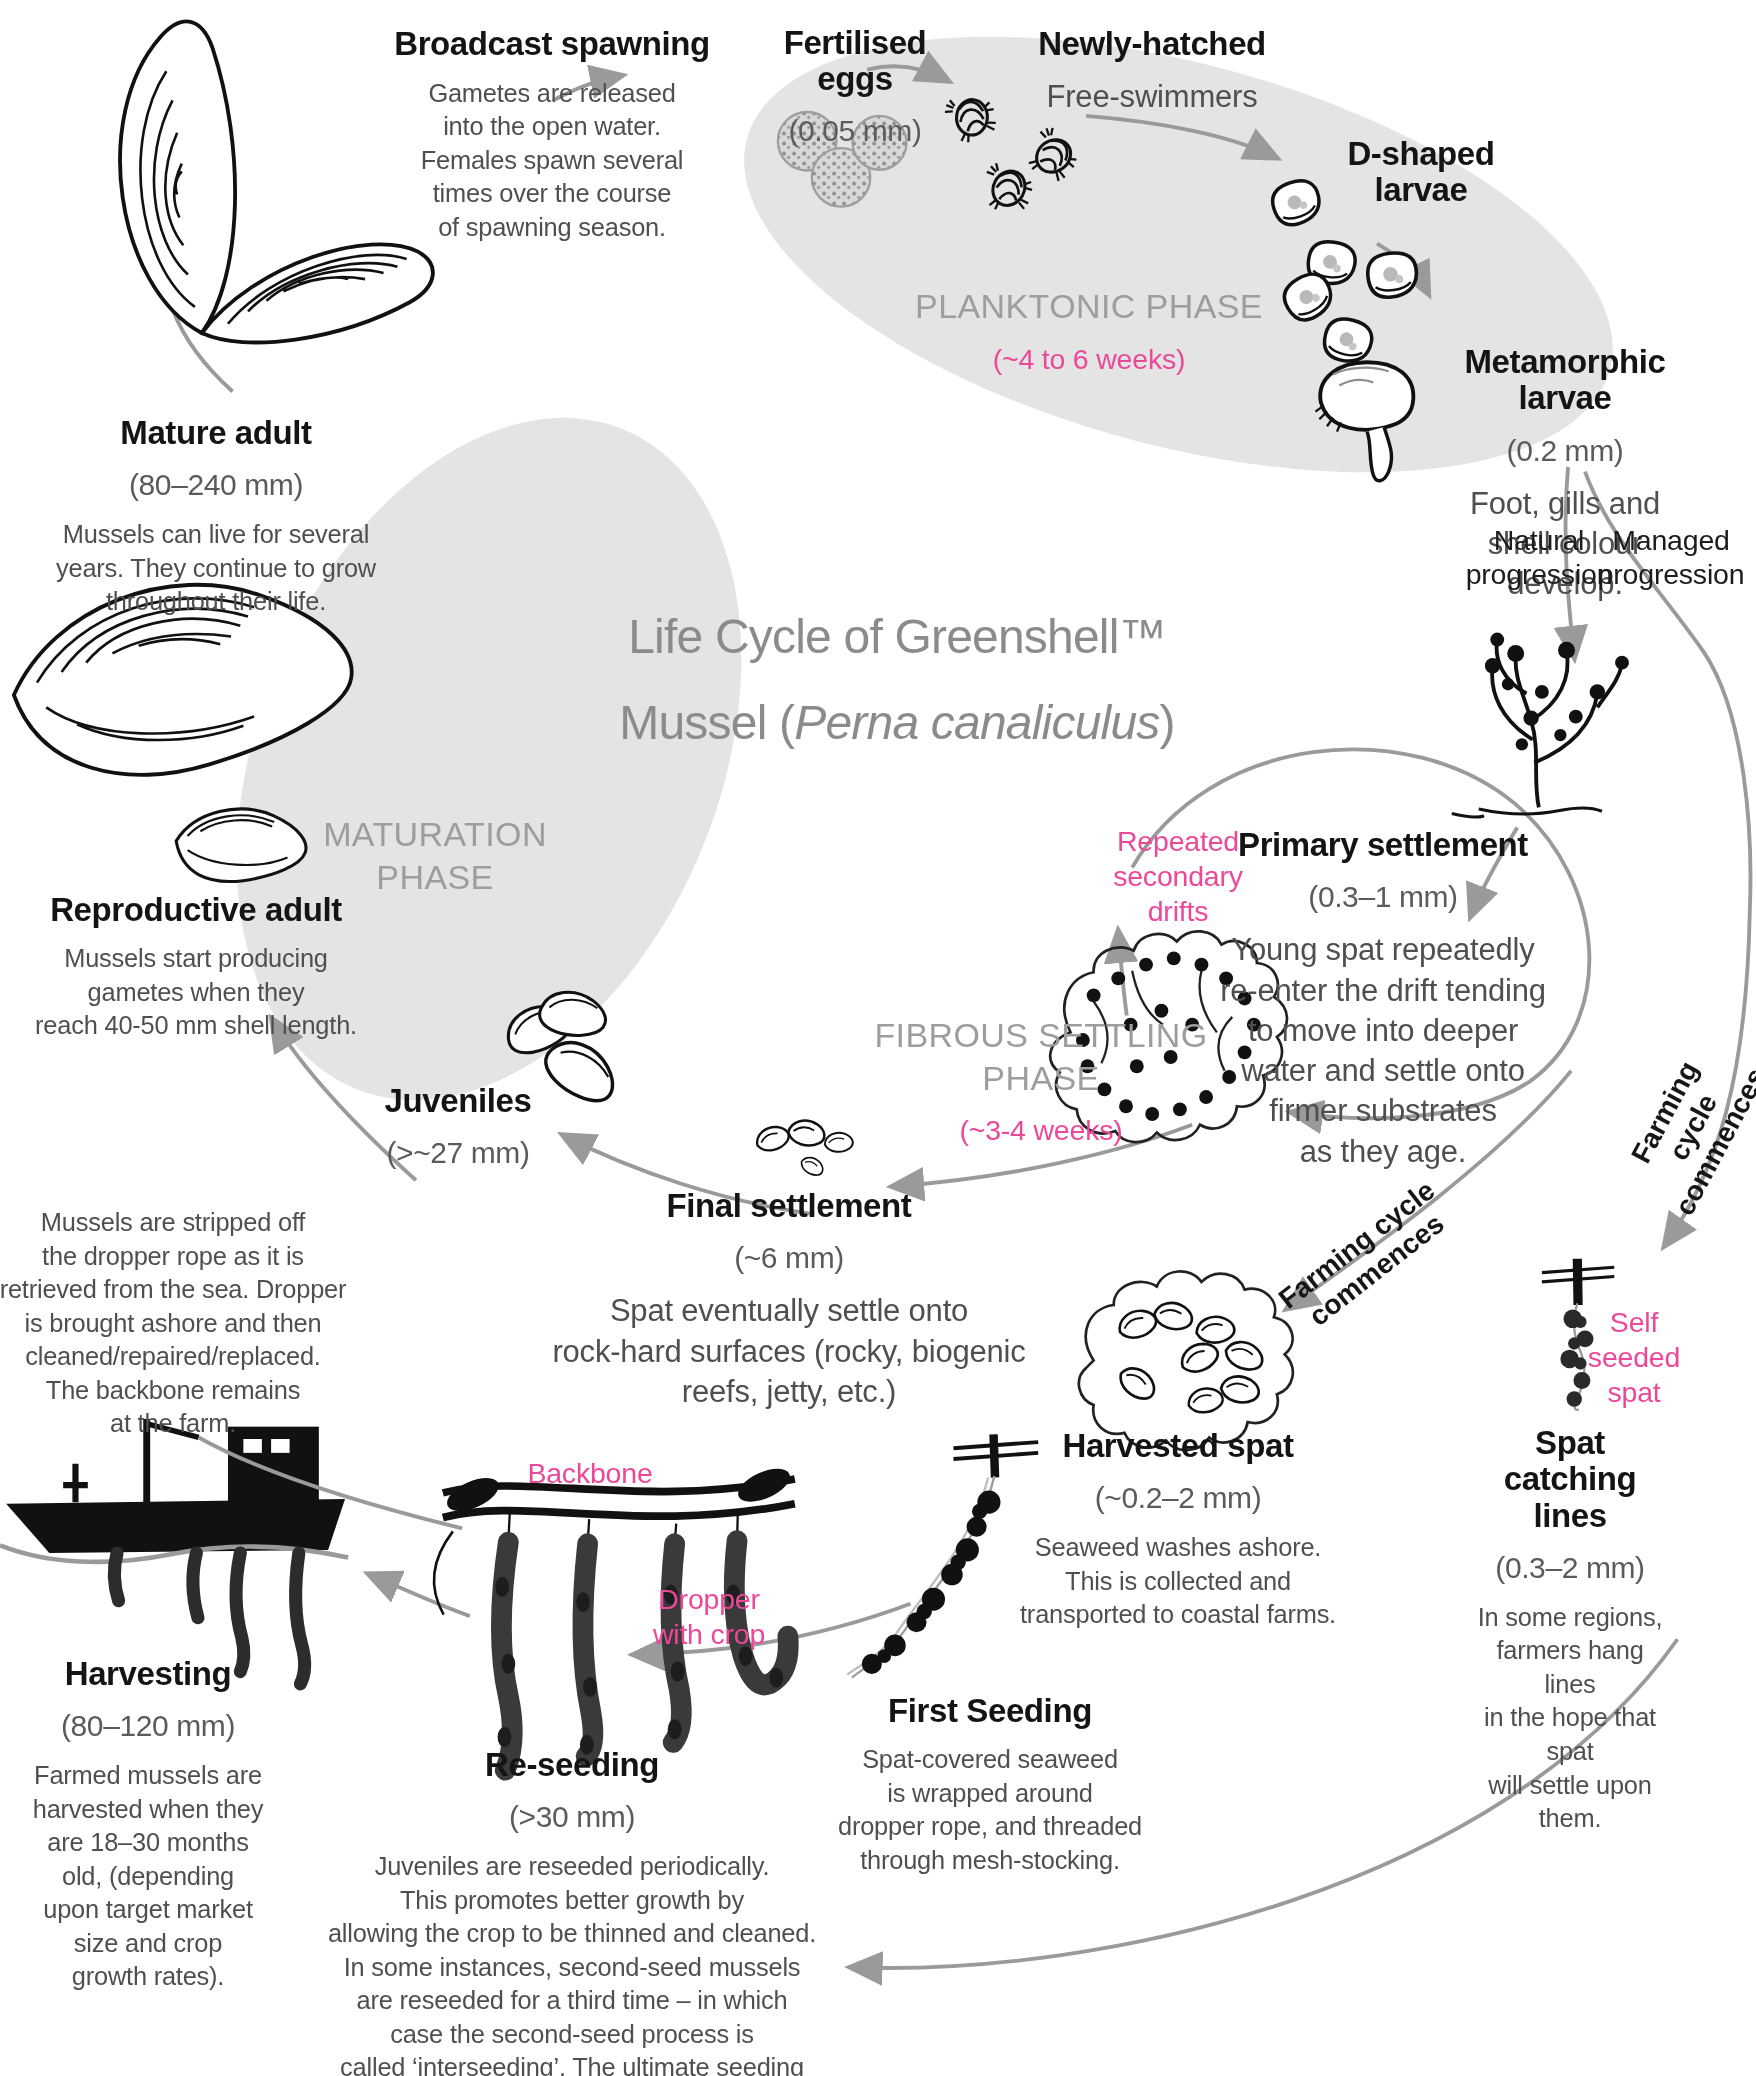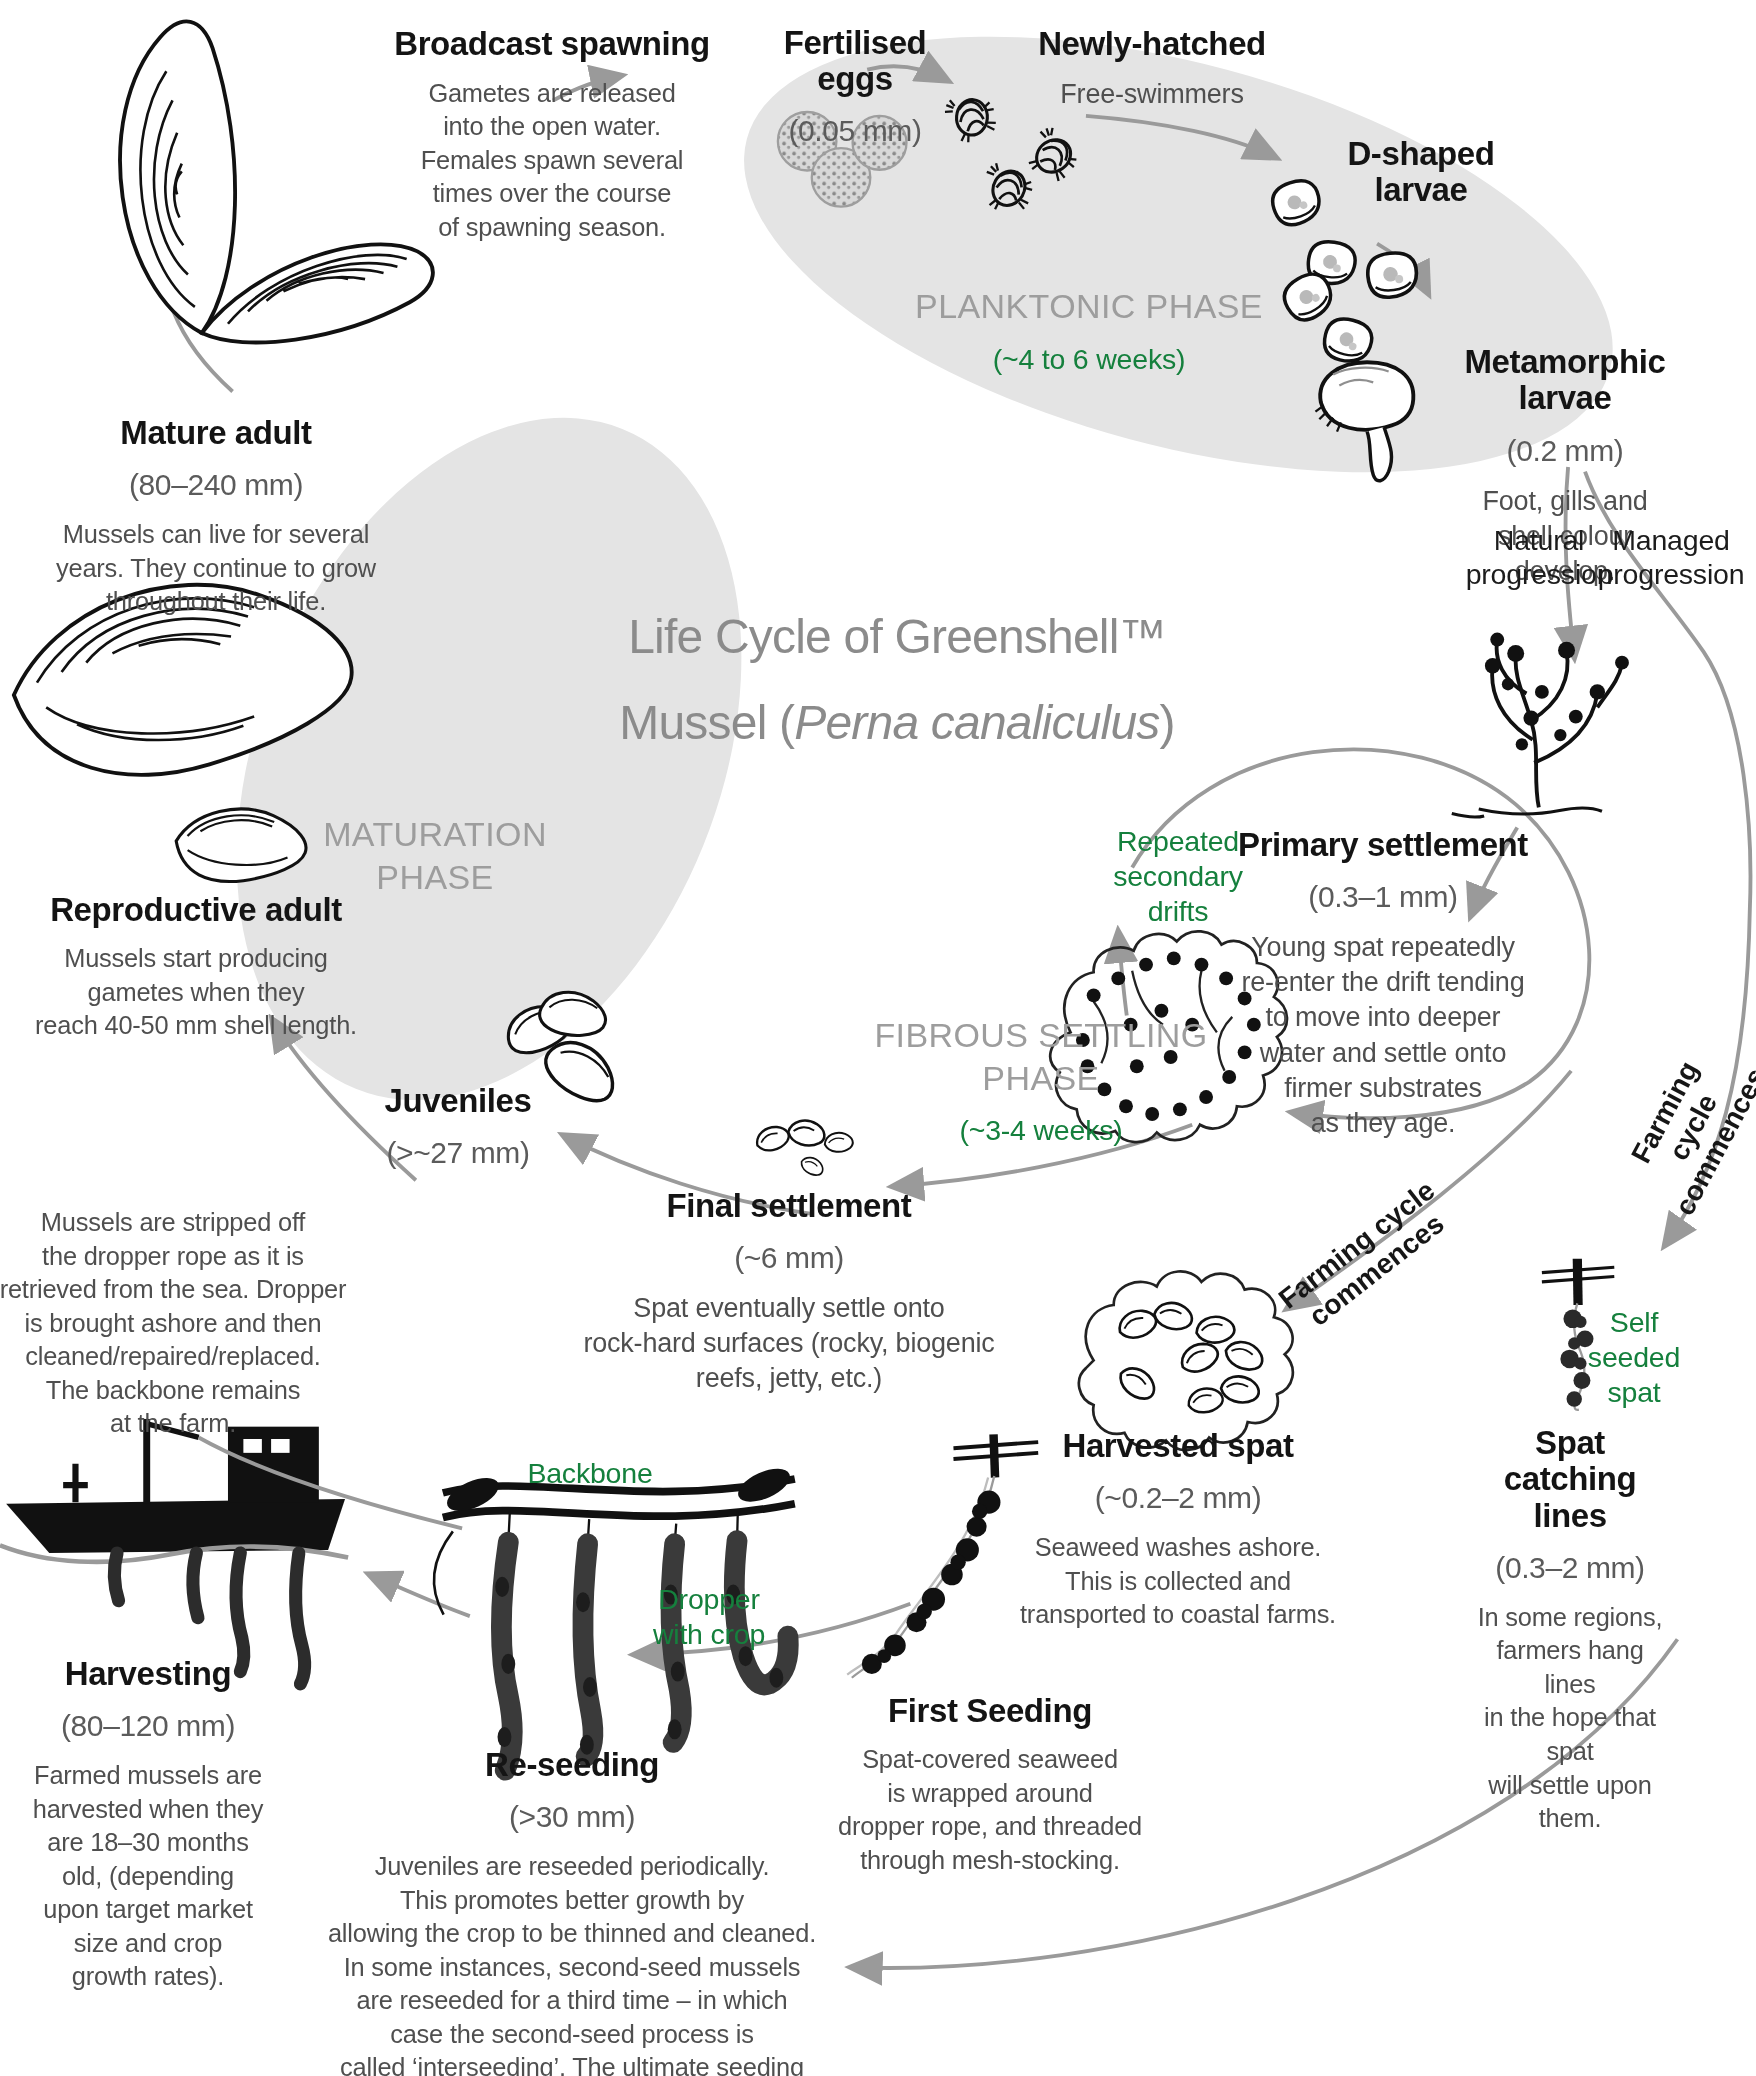--- a/index.html
+++ b/index.html
@@ -4,23 +4,23 @@
 <style>
   html,body{margin:0;padding:0;background:#fff;}
   #canvas{position:relative;width:1756px;height:2077px;background:#ffffff;overflow:hidden;
           font-family:"Liberation Sans",sans-serif;}
   svg.layer{position:absolute;left:0;top:0;pointer-events:none;}
   #blobs{z-index:1;} #art{z-index:2;}
   .tb{position:absolute;z-index:3;transform:translateX(-50%);text-align:center;white-space:pre-line;}
   .h{font-size:33px;font-weight:bold;color:#141414;line-height:1.1;letter-spacing:-0.4px;}
   .sz{font-size:30px;color:#5b5b5b;line-height:1.3;letter-spacing:-0.4px;}
   .p{font-size:25.4px;color:#4f4f4f;line-height:1.32;letter-spacing:-0.2px;}
-  .p36{font-size:27px;color:#4f4f4f;line-height:1.3;letter-spacing:-0.2px;}
+  .p36{font-size:31px;color:#4f4f4f;line-height:1.3;letter-spacing:-0.2px;}
   .phase{font-size:34px;color:#9d9d9d;line-height:1.25;letter-spacing:0.4px;margin-top:20px;}
-  .note{font-size:28.5px;color:#15803d;line-height:1.22;letter-spacing:-0.2px;}
+  .note{font-size:28.5px;color:#ec4899;line-height:1.22;letter-spacing:-0.2px;}
   .ann{font-size:28.5px;color:#1c1c1c;line-height:1.18;letter-spacing:-0.2px;}
   .rlabel{position:absolute;z-index:3;font-size:28px;font-weight:bold;color:#161616;line-height:1.12;
           text-align:center;white-space:pre-line;}
   .t1{font-size:48px;color:#8b8b8b;letter-spacing:-0.8px;line-height:1.5;}
   .it{font-style:italic;}
 </style>
 </head>
 <body>
 
 <div id="canvas">

